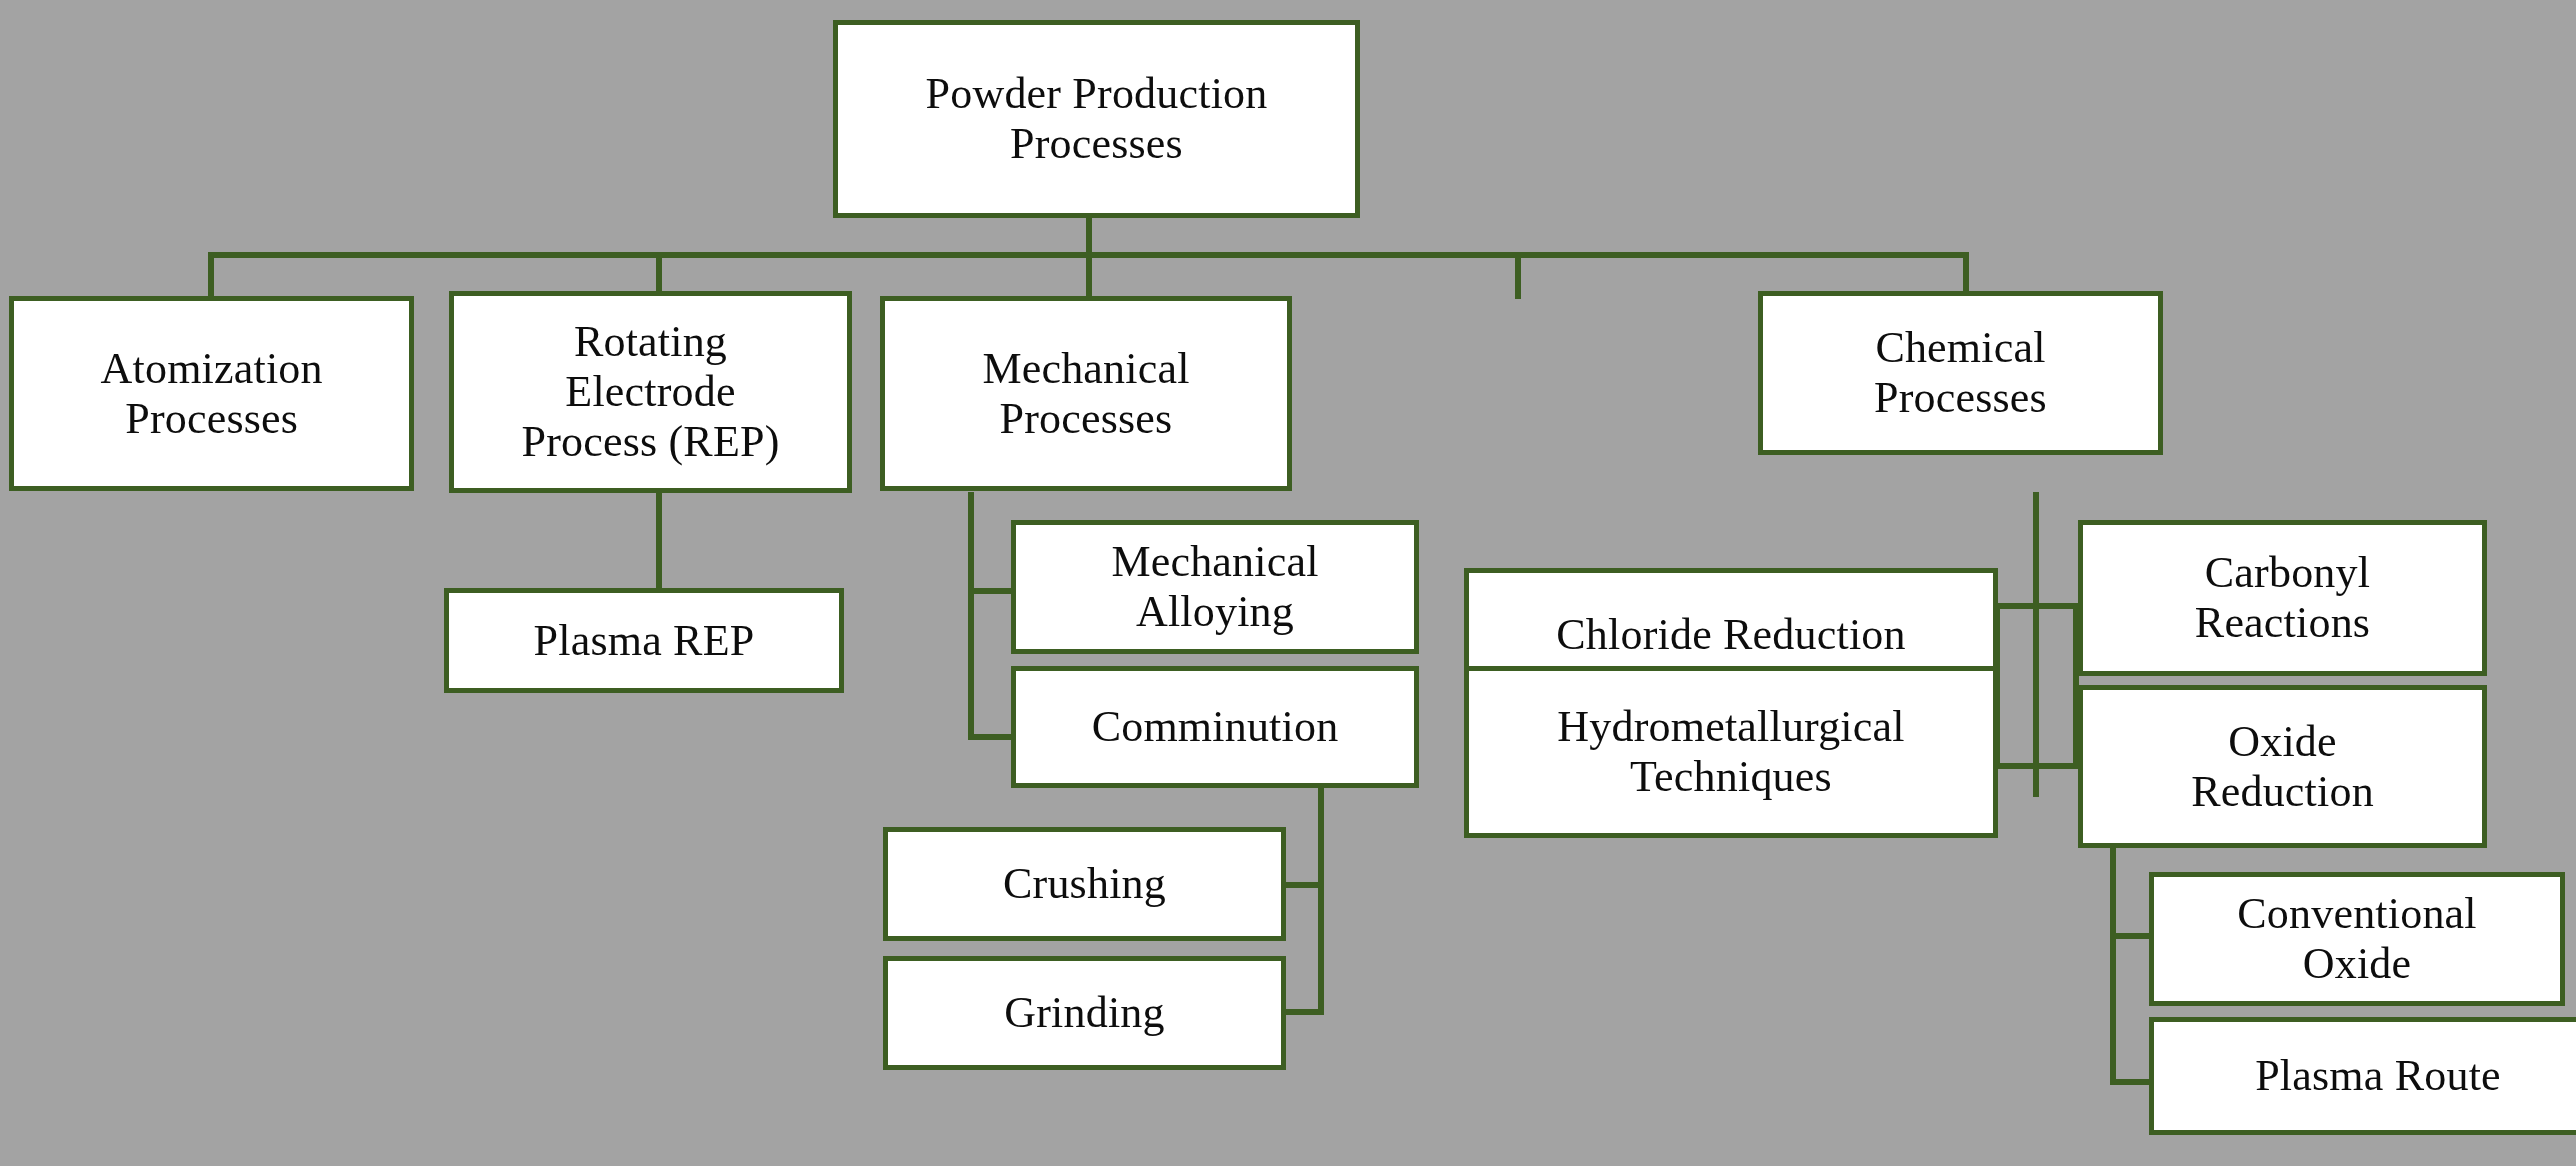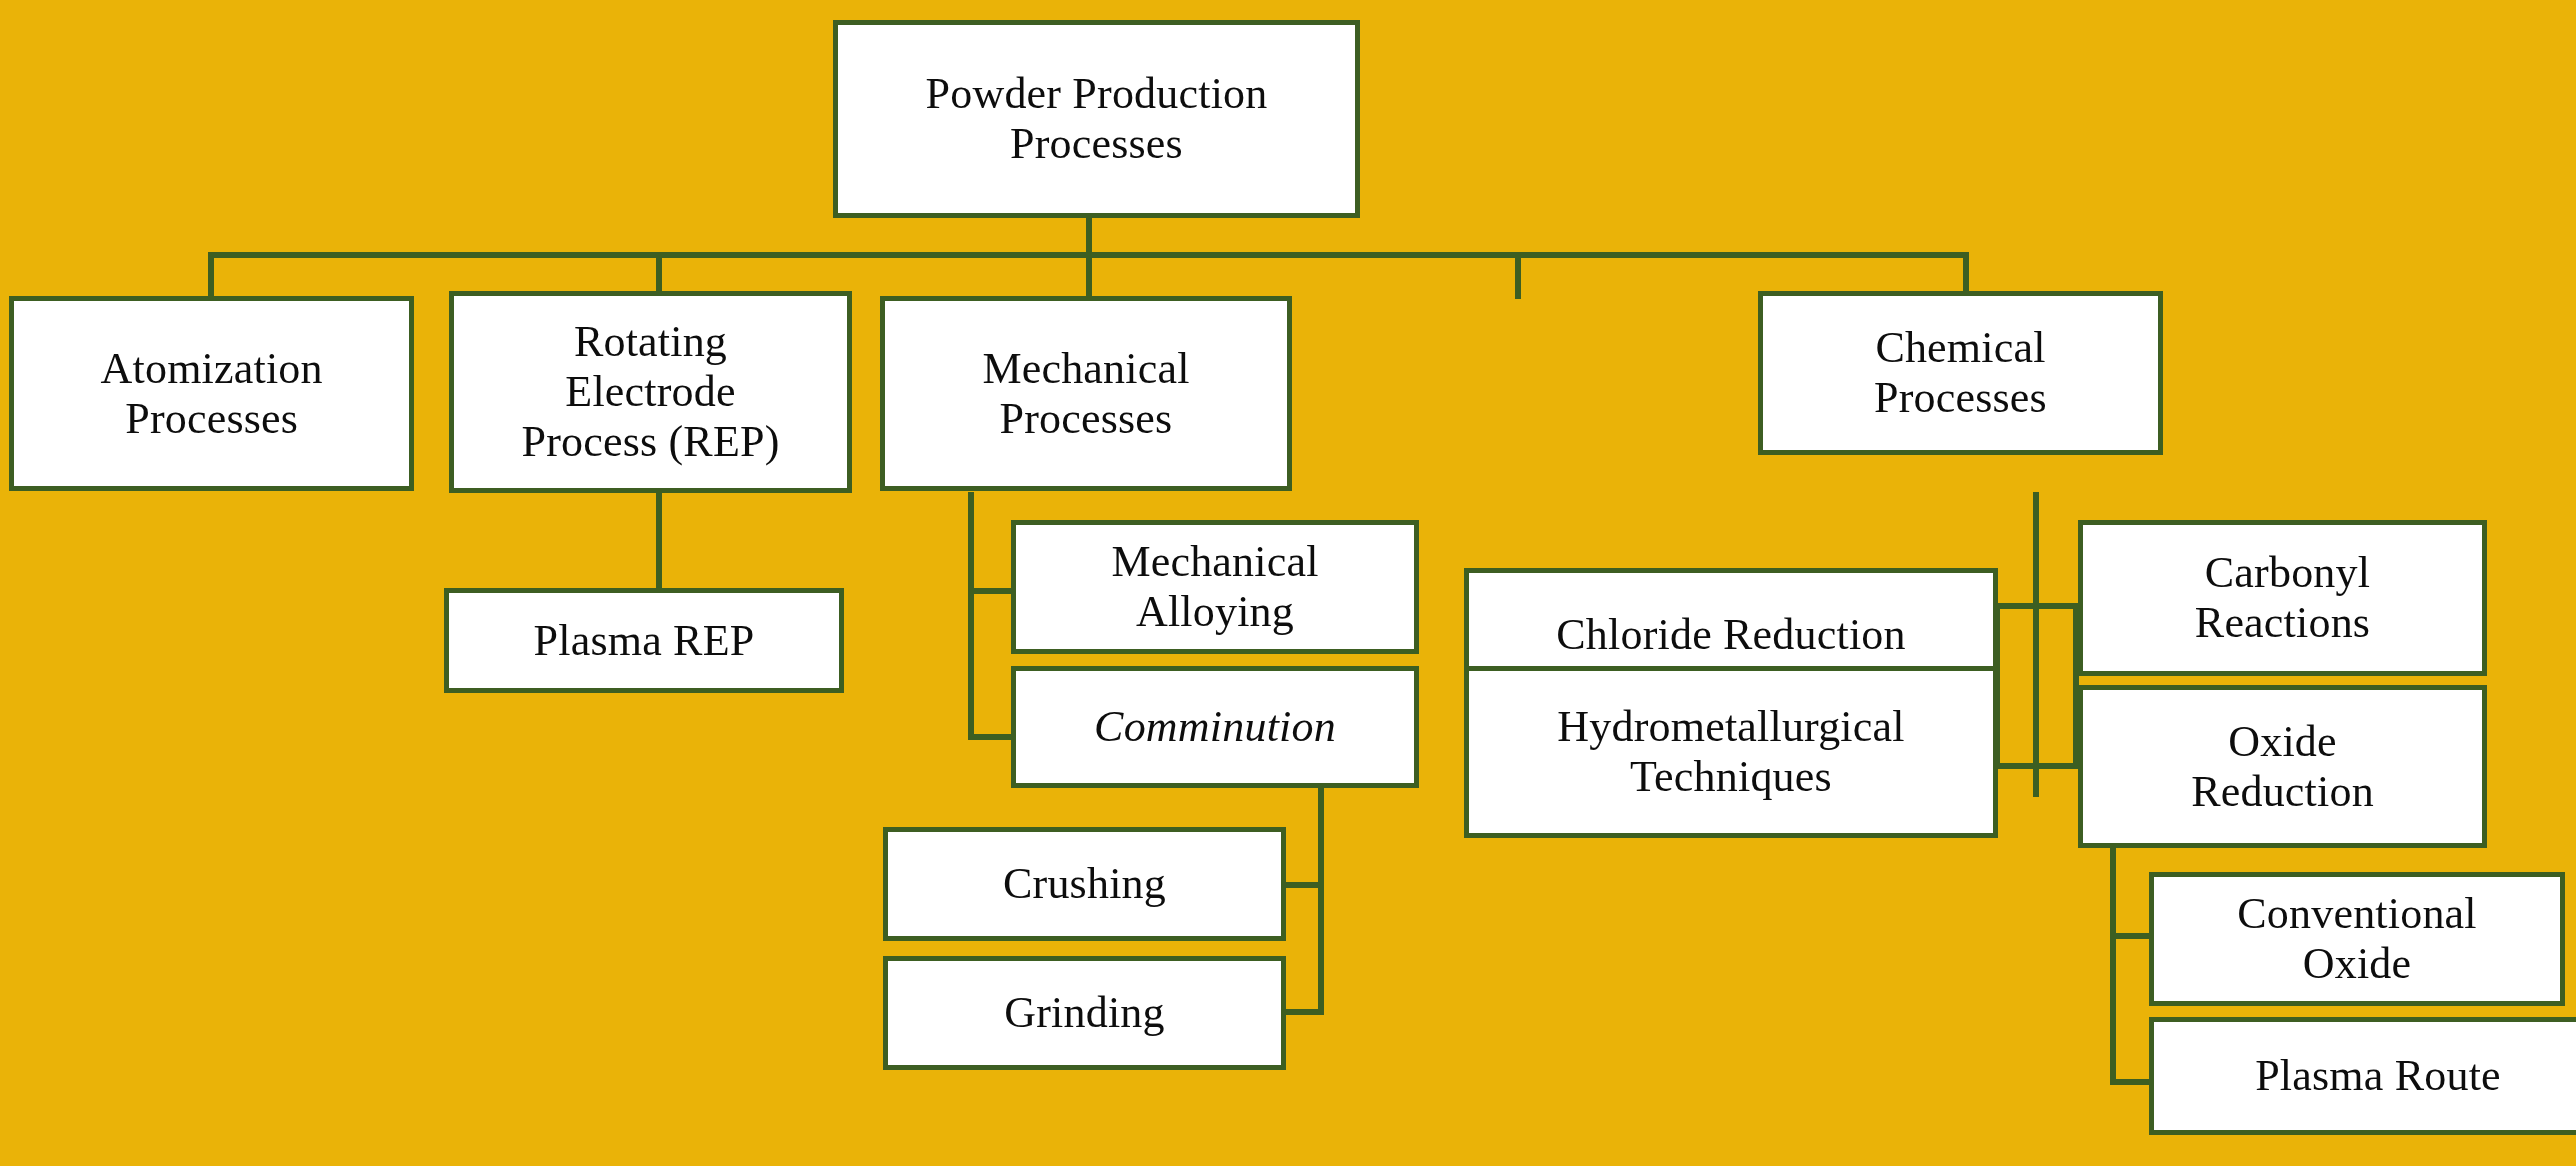--- a/index.html
+++ b/index.html
@@ -8,21 +8,21 @@
     padding: 0;
     background: #ffffff;
   }
   body {
     font-family: "Liberation Serif", "DejaVu Serif", serif;
   }
   #diagram {
     position: relative;
     width: 2576px;
     height: 1166px;
-    background: #eab308;
+    background: #a3a3a3;
     overflow: hidden;
   }
   
   .node {
     position: absolute;
     box-sizing: border-box;
     border: 5.3px solid #3d5e22;
     background: #ffffff;
     display: flex;
     align-items: center;
@@ -117,21 +117,21 @@
 
   <div class="node" style="left:444px; top:588px; width:400px; height:105px;">
     <span class="label">Plasma REP</span>
   </div>
 
   <div class="node" style="left:1011px; top:520px; width:408px; height:134px;">
     <span class="label">Mechanical
 Alloying</span>
   </div>
 
-  <div class="node" style="left:1011px; top:666px; width:408px; height:122px;font-style:italic;">
+  <div class="node" style="left:1011px; top:666px; width:408px; height:122px;">
     <span class="label">Comminution</span>
   </div>
 
   <div class="node" style="left:1464px; top:532px; width:534px; height:134px;margin-top:36px;">
     <span class="label">Chloride Reduction</span>
   </div>
 
   <div class="node" style="left:1464px; top:666px; width:534px; height:172px;">
     <span class="label">Hydrometallurgical
 Techniques</span>

